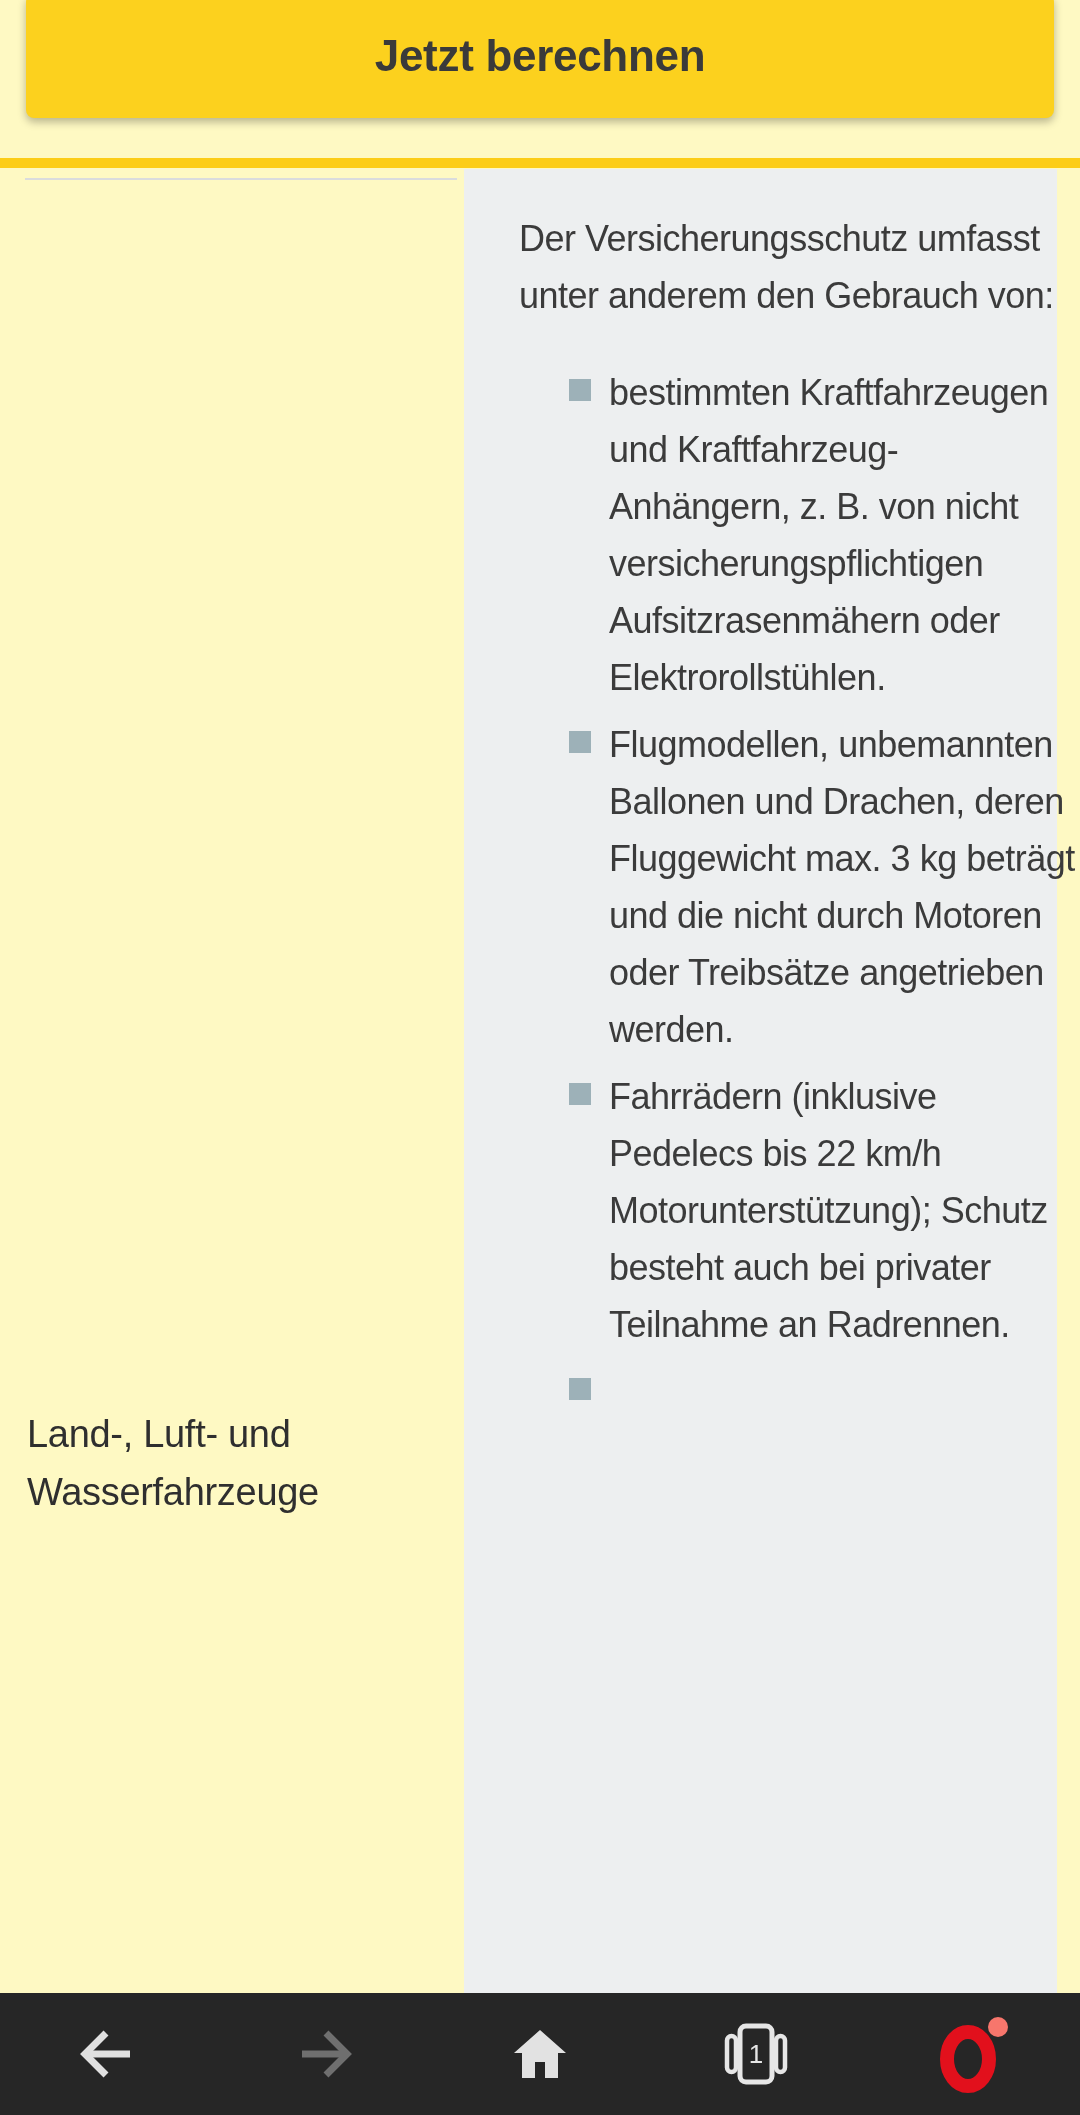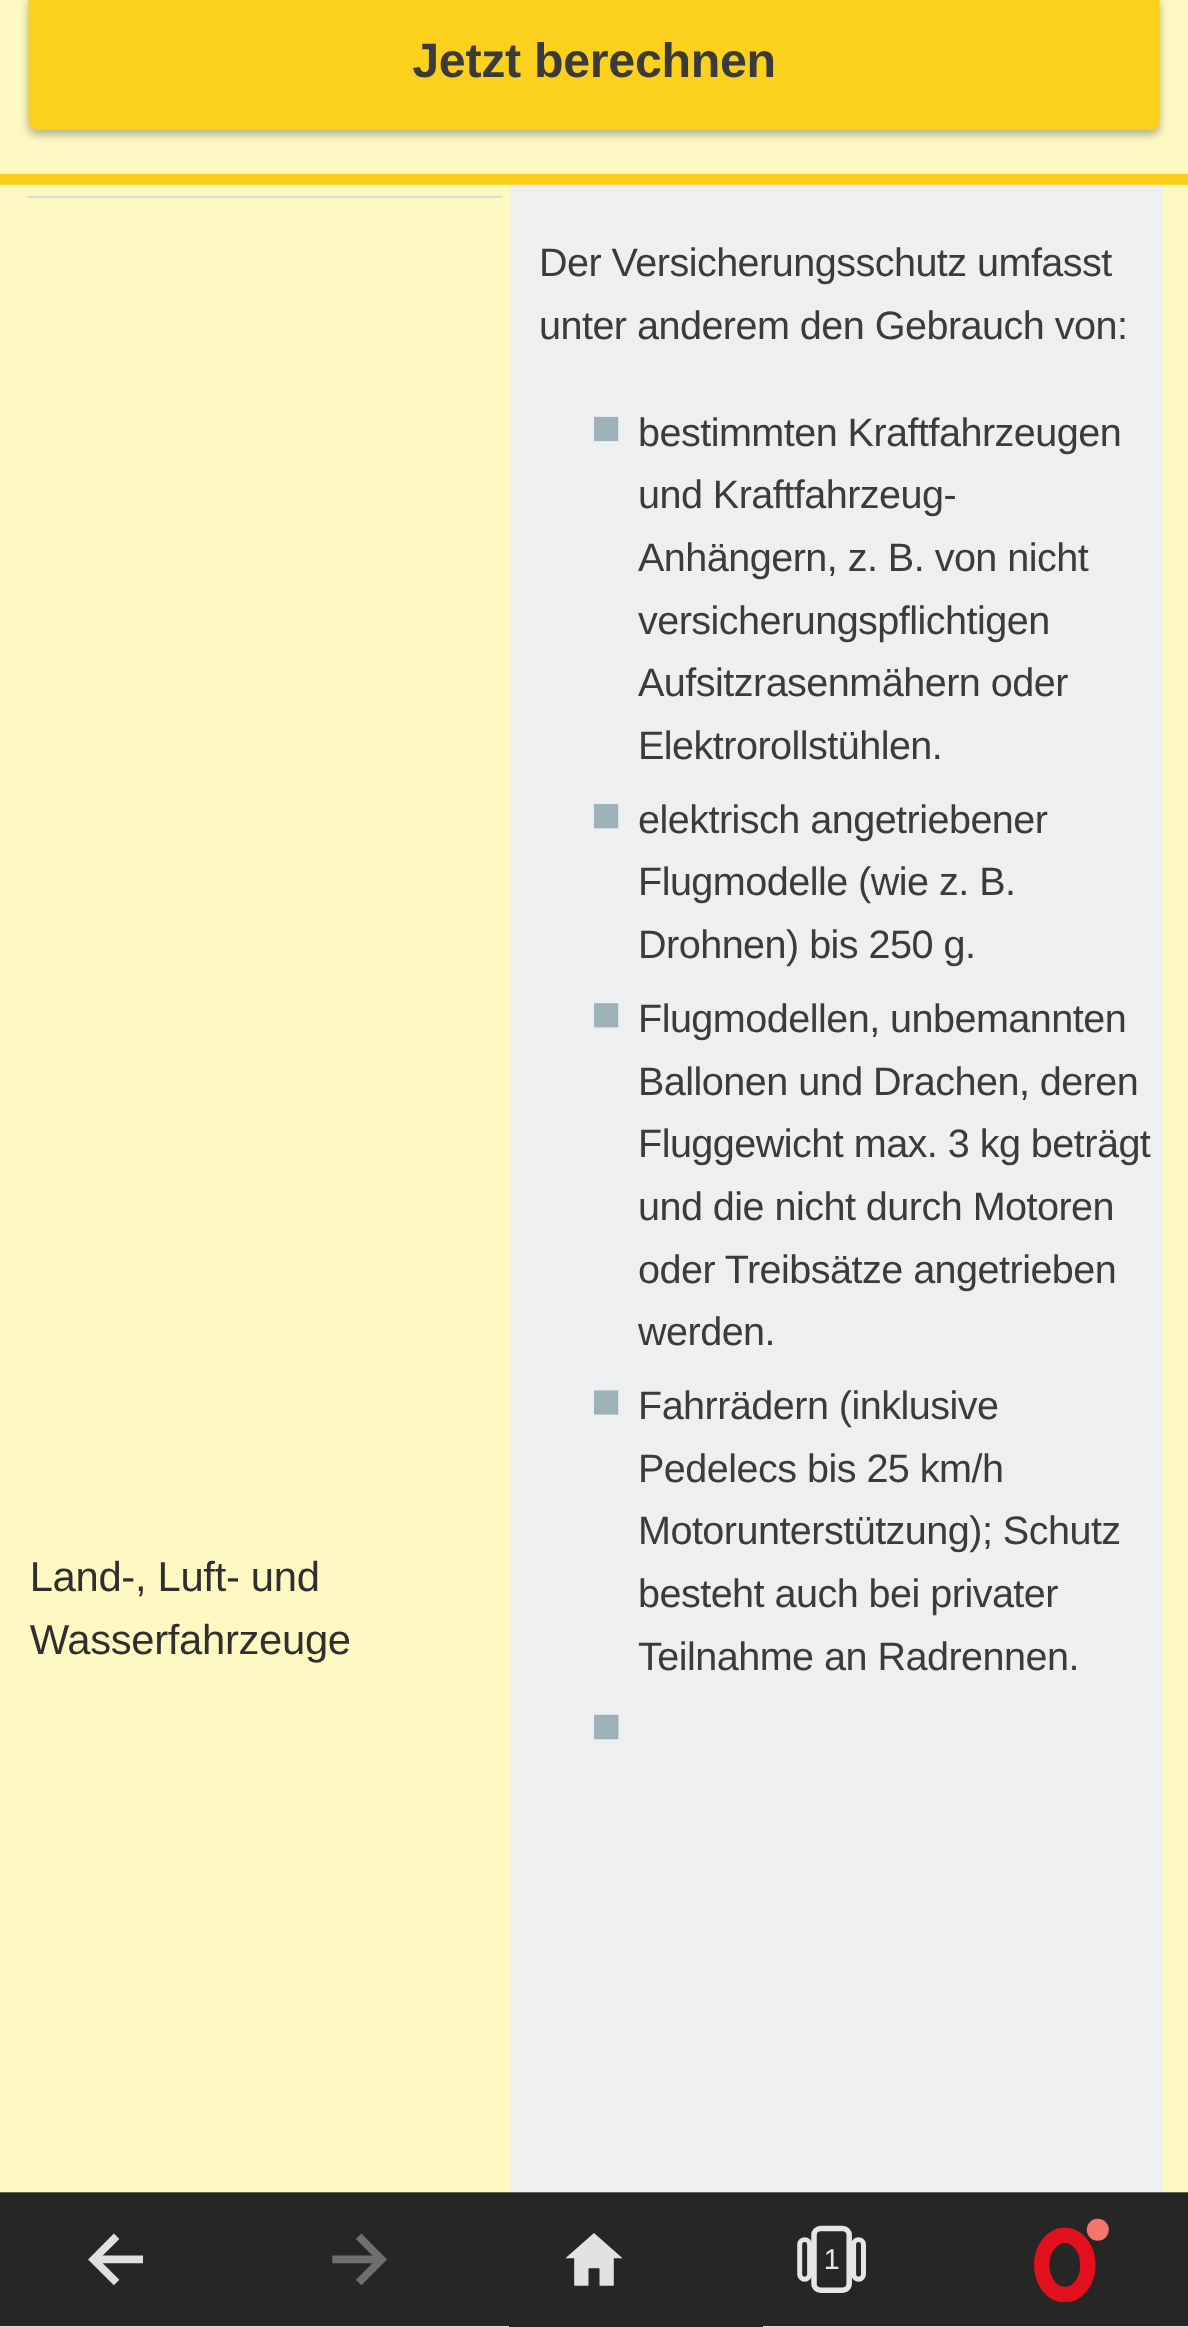--- a/index.html
+++ b/index.html
@@ -57,21 +57,21 @@
     left: 27px; top: 1405px;
     width: 320px;
     font-weight: normal;
     font-size: 38px;
     line-height: 58px;
     letter-spacing: -0.3px;
     color: #2f2f2f;
   }
   .cell-right-content {
     position: absolute;
-    left: 490px; top: 210px;
+    left: 519px; top: 210px;
     width: 556px;
   }
   .intro {
     margin: 0;
     font-size: 36px;
     line-height: 57px;
     letter-spacing: -0.5px;
     color: #3b3b3b;
   }
   ul.bullets {
@@ -136,29 +136,25 @@
   <div class="cell-right-content">
     <p class="intro">Der Versicherungsschutz umfasst unter anderem den Gebrauch von:</p>
 
     <ul class="bullets">
       <li>
         <span class="sq"></span>
         <span>bestimmten Kraftfahrzeugen und Kraftfahrzeug-Anhängern, z. B. von nicht versicherungspflichtigen Aufsitzrasenmähern oder Elektrorollstühlen.</span>
       </li>
       <li>
         <span class="sq"></span>
-        <span>elektrisch angetriebener Flugmodelle (wie z. B. Drohnen) bis 250 g.</span>
-      </li>
-      <li>
-        <span class="sq"></span>
         <span>Flugmodellen, unbemannten Ballonen und Drachen, deren Fluggewicht max. 3 kg beträgt und die nicht durch Motoren oder Treibsätze angetrieben werden.</span>
       </li>
       <li>
         <span class="sq"></span>
-        <span>Fahrrädern (inklusive Pedelecs bis 25 km/h Motorunterstützung); Schutz besteht auch bei privater Teilnahme an Radrennen.</span>
+        <span>Fahrrädern (inklusive Pedelecs bis 22 km/h Motorunterstützung); Schutz besteht auch bei privater Teilnahme an Radrennen.</span>
       </li>
       <li>
         <span class="sq"></span>
       </li>
       <li>
         <span class="sq"></span>
       </li>
     </ul>
   </div>
 

